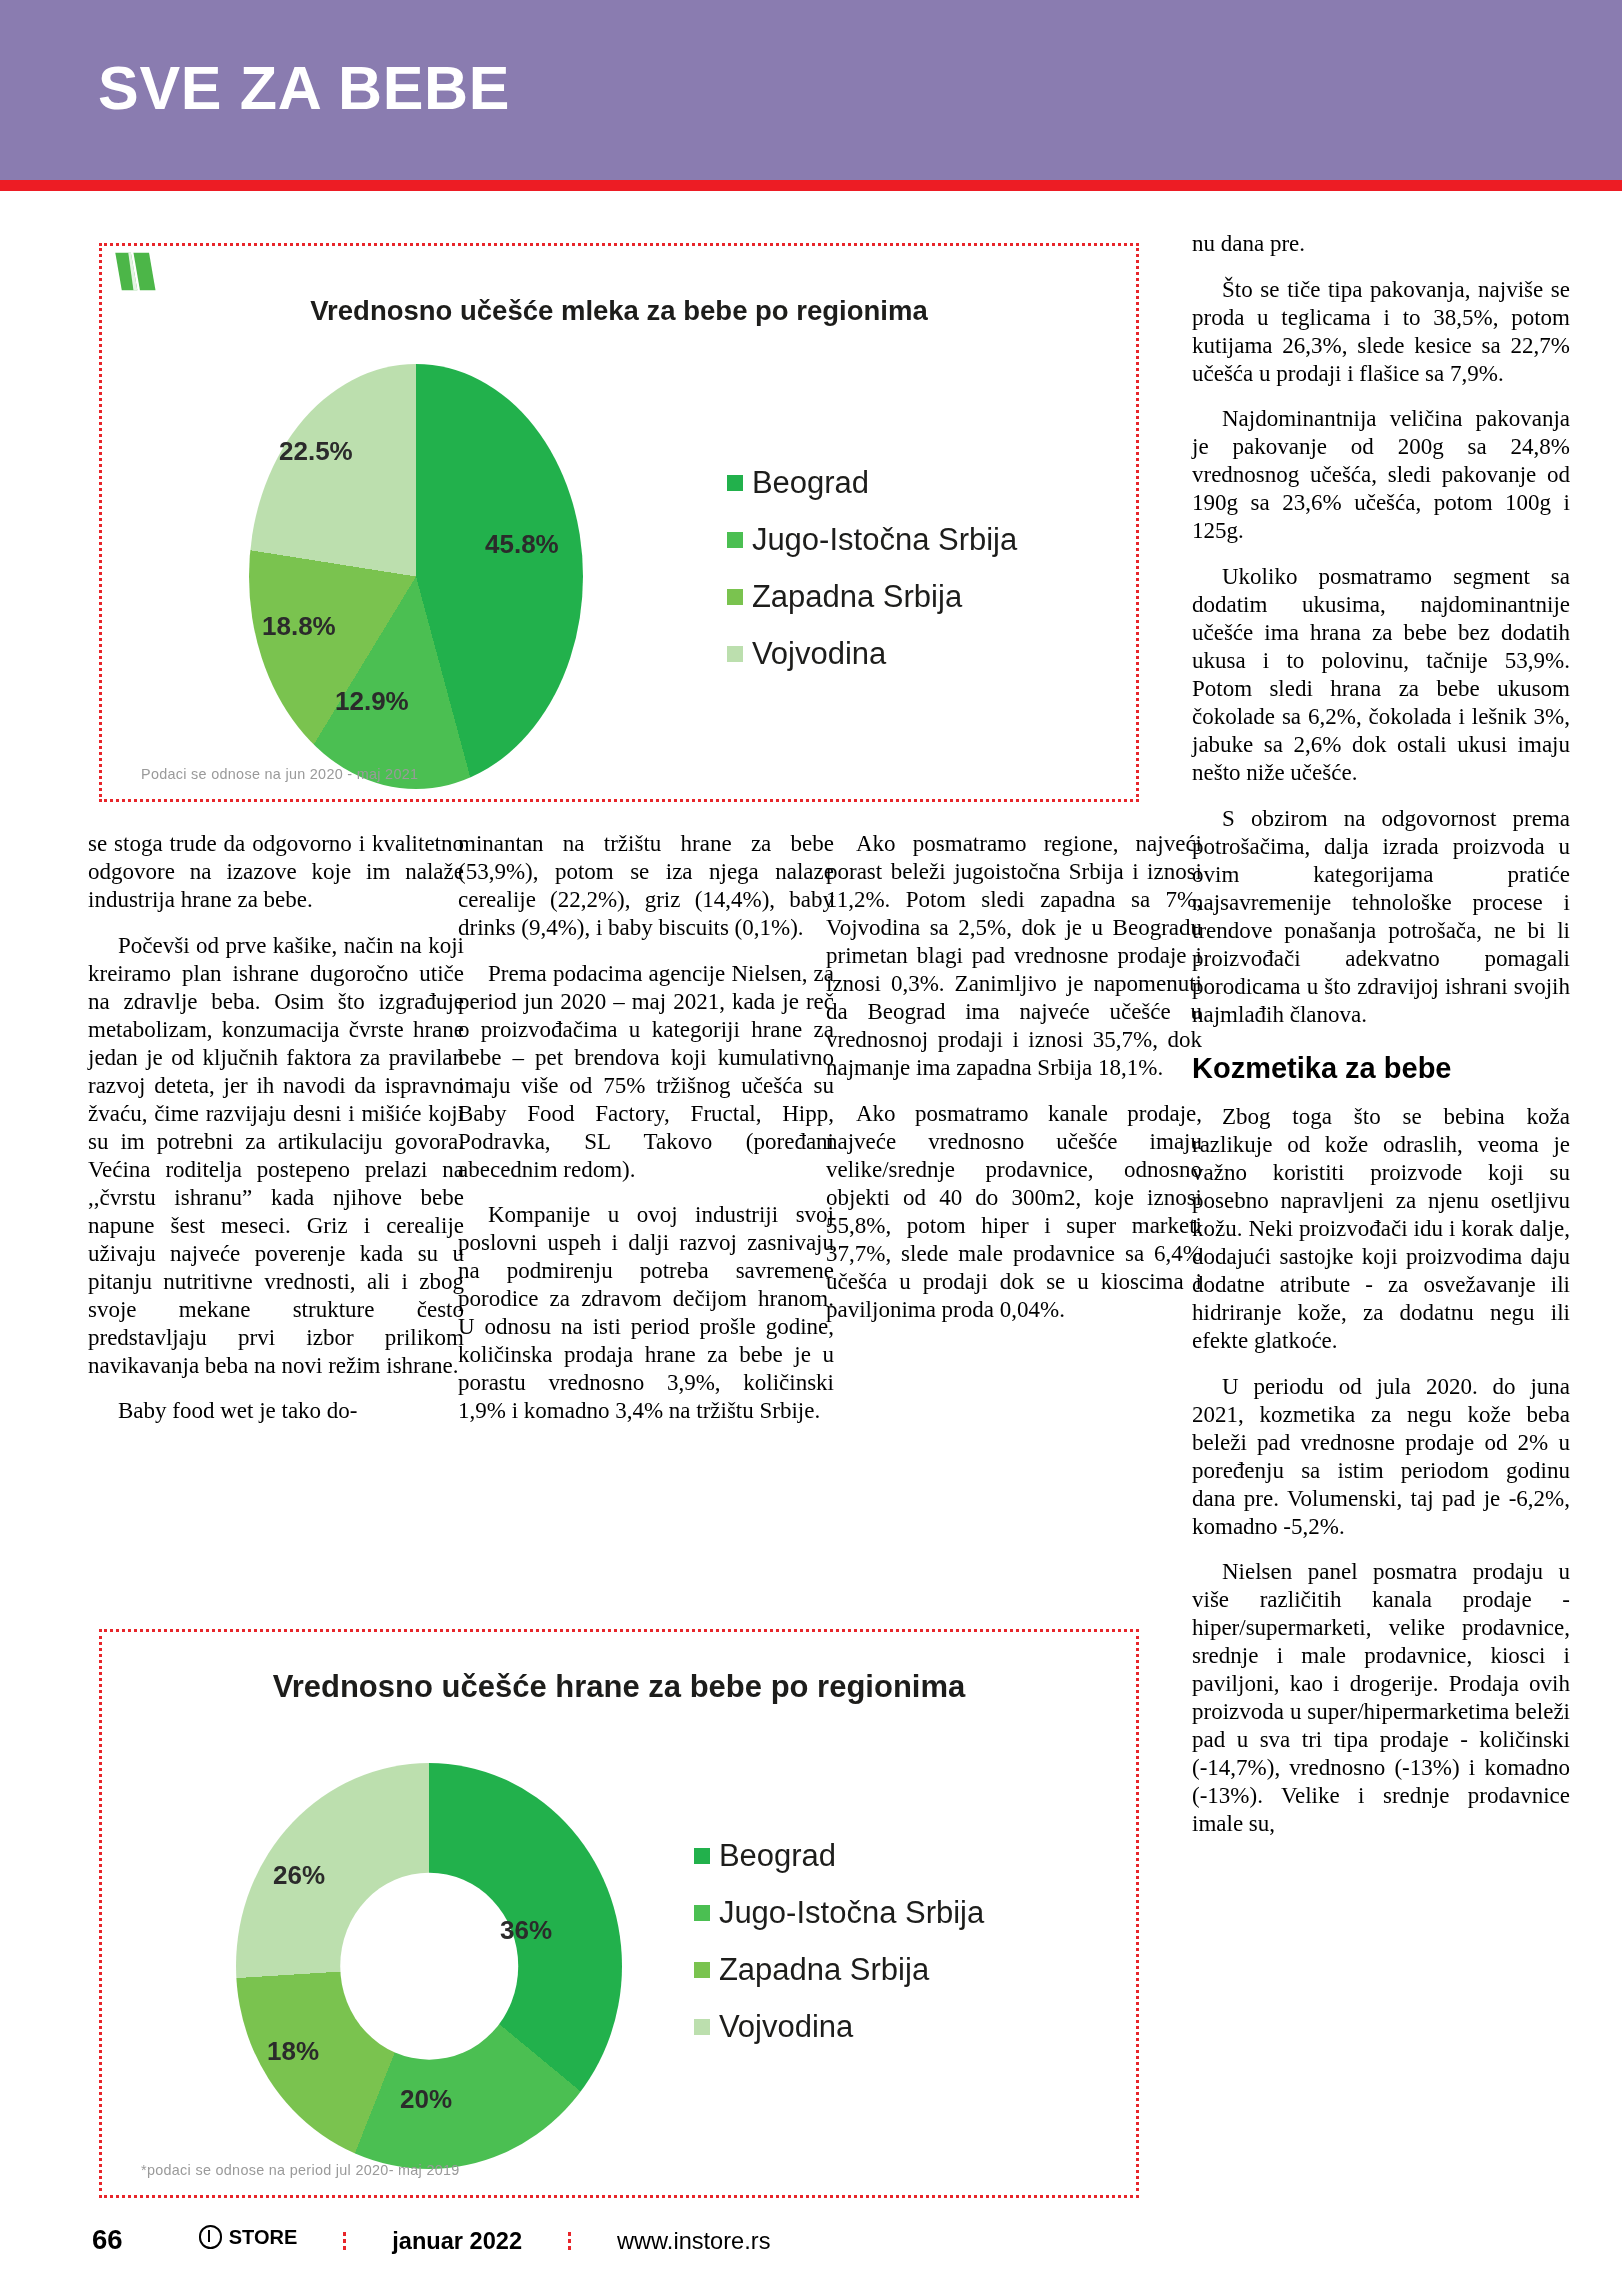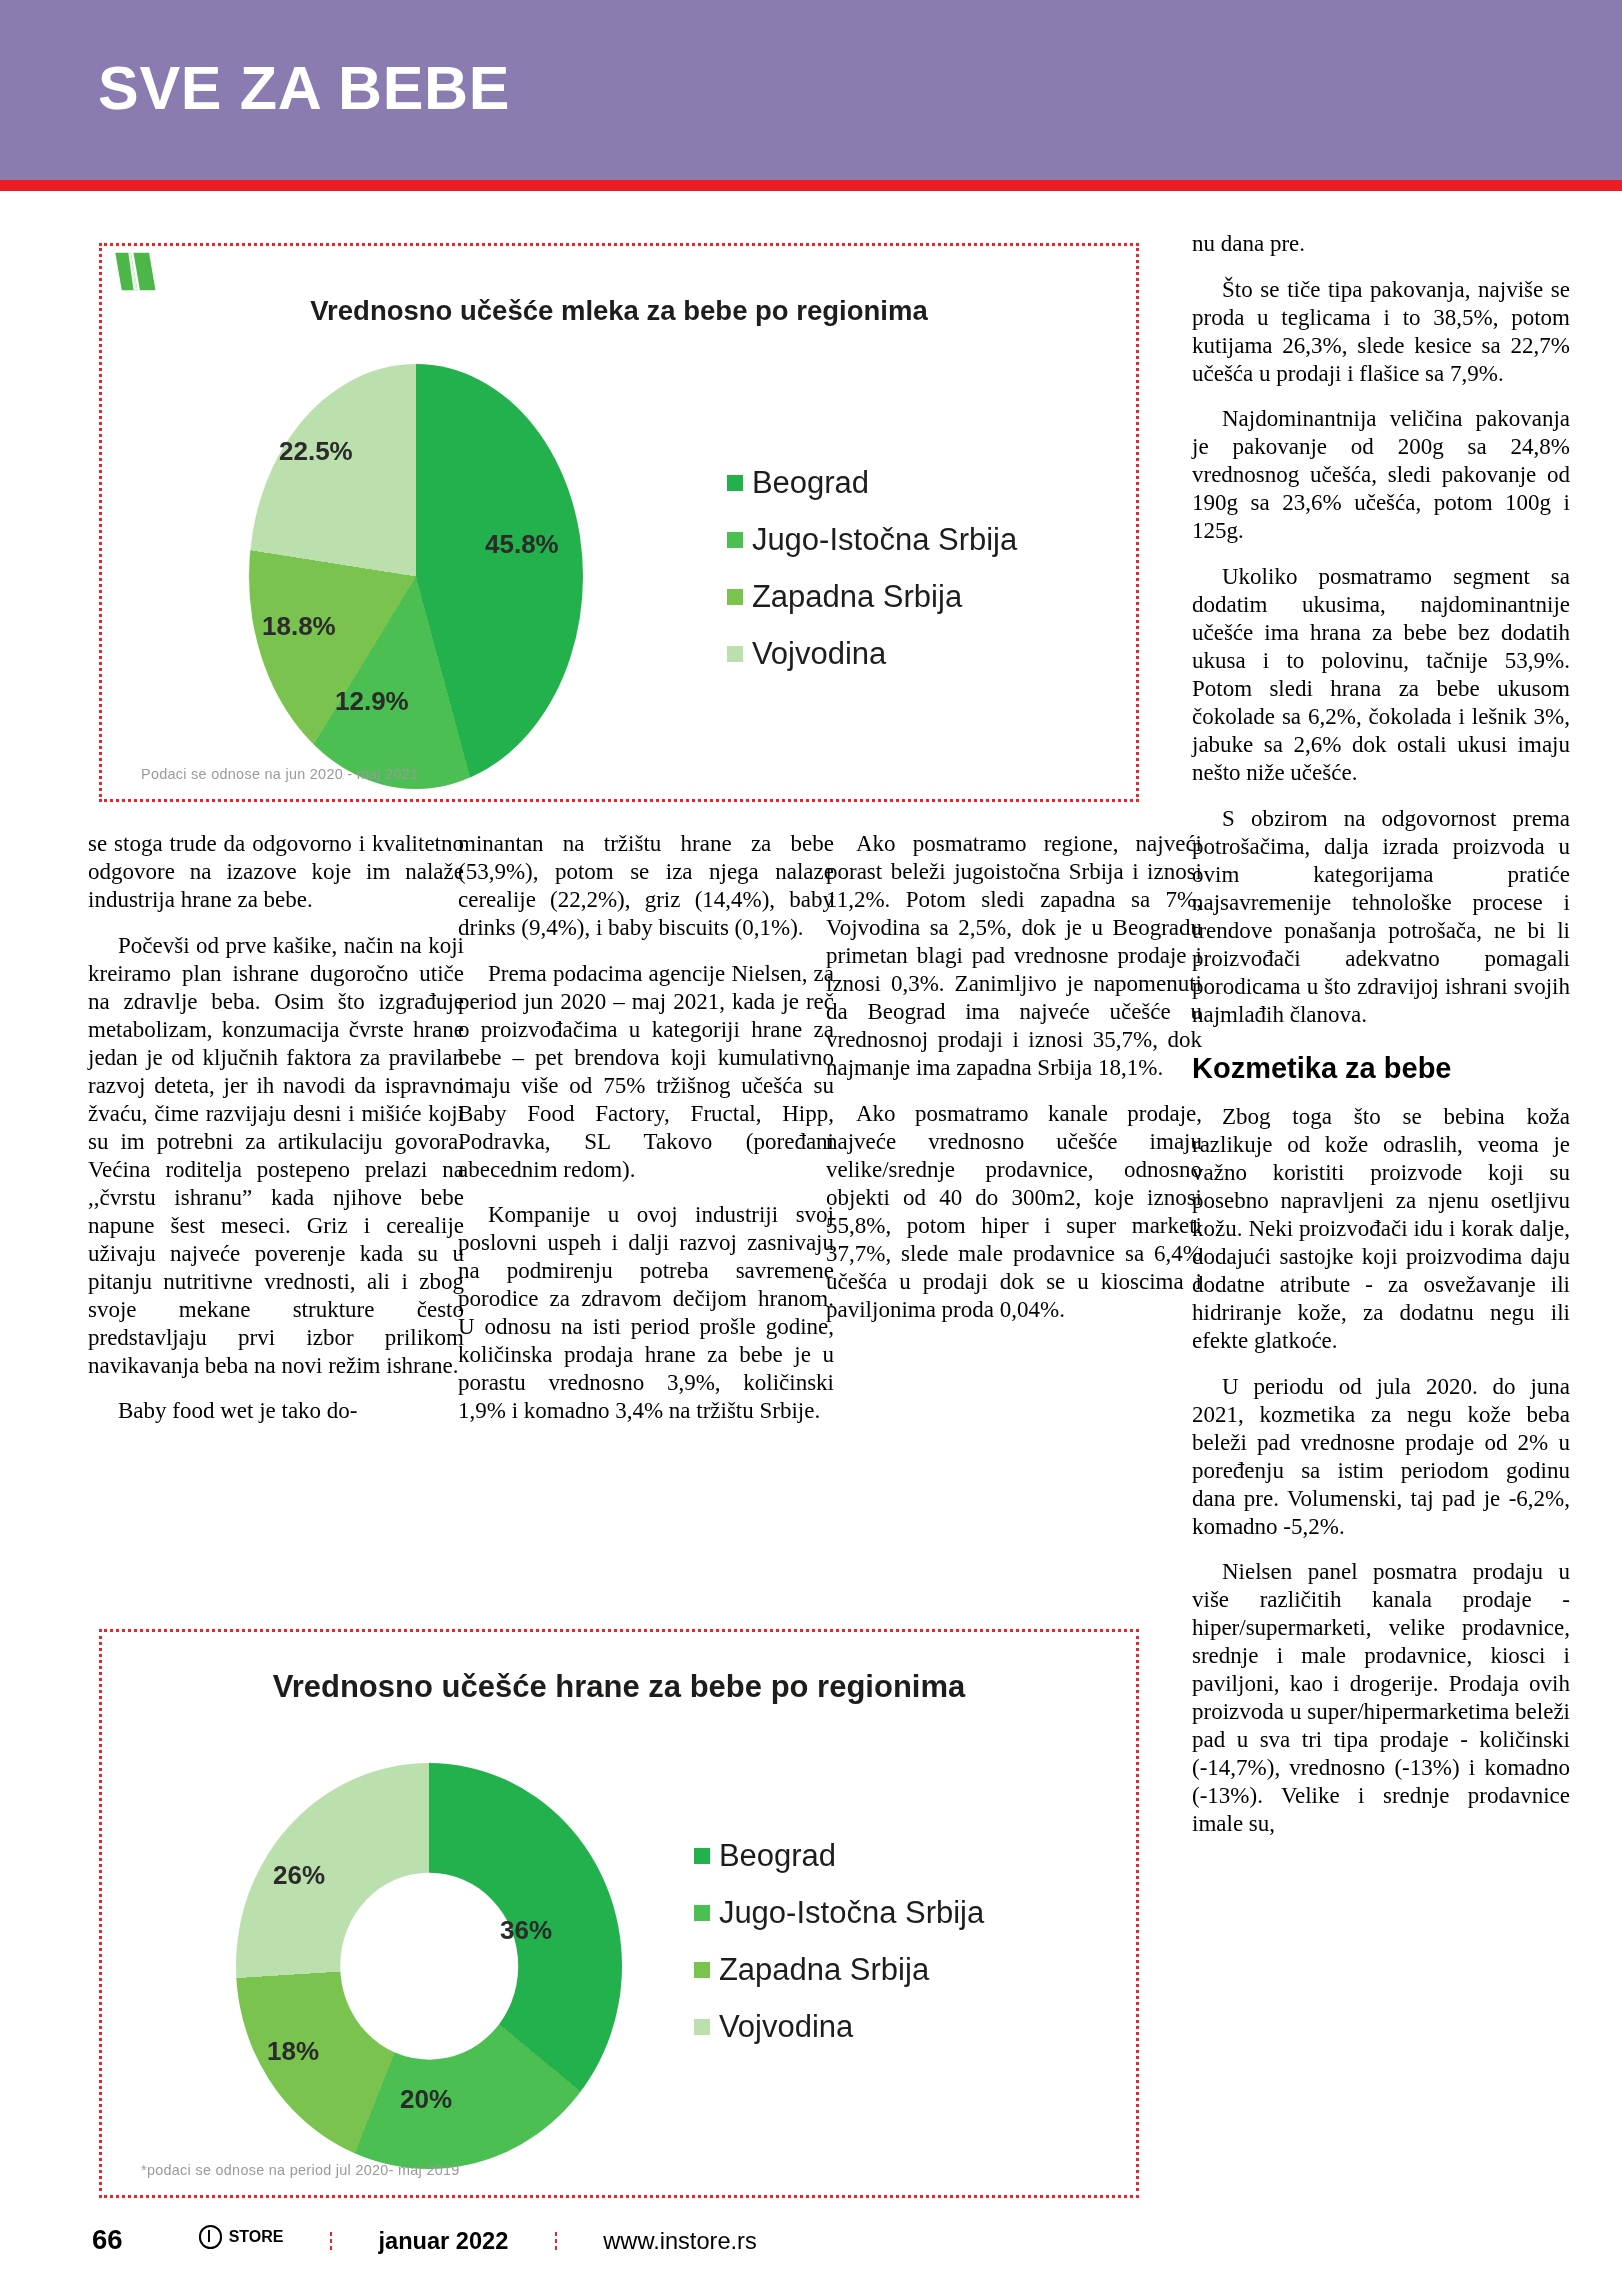--- a/index.html
+++ b/index.html
@@ -119,21 +119,21 @@
   .footer{
     position:absolute;left:92px;top:2224px;
     display:flex;align-items:baseline;
     font-family:"Liberation Sans", sans-serif;
     gap:37px;
   }
   .footer-page{
     font-weight:bold;font-size:27.5px;color:#000;margin-right:39px;
   }
   .footer-logo{
-    display:flex;align-items:center;font-weight:bold;font-size:16px;color:#000;
+    display:flex;align-items:center;font-weight:bold;font-size:20px;color:#000;
   }
   .footer-mark{
     display:inline-block;width:19.6px;height:19.6px;border:2px solid #000;
     border-radius:50%;margin-right:6.5px;position:relative;
   }
   .footer-mark::after{
     content:"";position:absolute;left:7.2px;top:2.6px;width:2px;height:11.8px;background:#000;
   }
   .footer-sep{
     display:inline-block;width:2.6px;height:19.6px;margin:0 9.2px;

